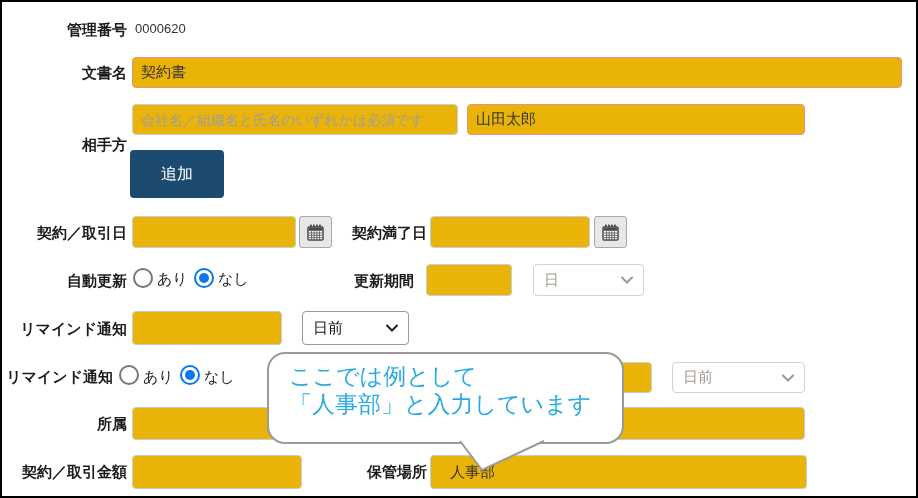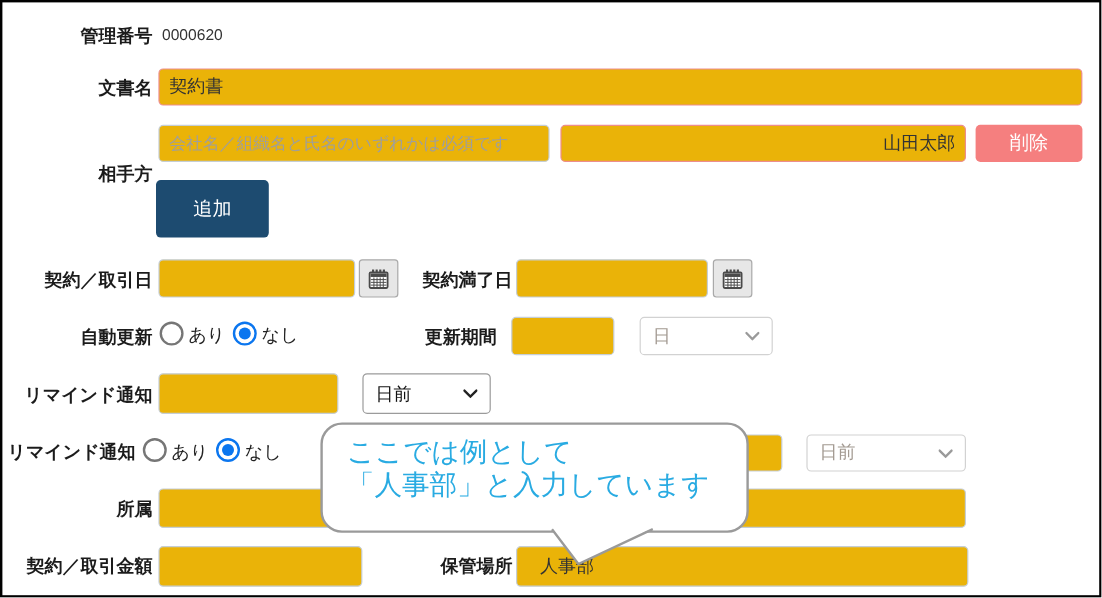--- a/index.html
+++ b/index.html
@@ -52,22 +52,21 @@
 <div class="panel">
 
   <div class="lbl" style="left:25px;top:19px;width:100px;">管理番号</div>
   <div class="val" style="left:133px;top:19px;">0000620</div>
 
   <div class="lbl" style="left:25px;top:62px;width:100px;">文書名</div>
   <input class="inp red" style="left: 130px; top: 55px; width: 770px; height: 31px;" value="契約書">
 
   <div class="lbl" style="left:25px;top:109px;width:100px;margin-top:25px;">相手方</div>
   <input class="inp" style="left: 130px; top: 102px; width: 326px; height: 31px;" placeholder="会社名／組織名と氏名のいずれかは必須です">
-  <input class="inp red" style="left: 465px; top: 102px; width: 338px; height: 31px; text-align: right;" value="山田太郎">
-  <button class="btn del" style="left:811px;top:102px;width:89px;height:31px;">削除</button>
+  <input class="inp red" style="left: 465px; top: 102px; width: 338px; height: 31px;" value="山田太郎">
   <button class="btn add" style="left:128px;top:148px;width:94px;height:48px;">追加</button>
 
   <div class="lbl" style="left:0px;top:222px;width:125px;">契約／取引日</div>
   <input class="inp" style="left: 130px; top: 214px; width: 164px; height: 32px;">
   <button class="calbtn" style="left:297px;top:214px;width:33px;height:32px;">
     <svg width="19" height="19" viewBox="0 0 19 19">
       <rect x="2" y="4" width="15" height="13" rx="1" fill="#fff" stroke="#4a4a4a" stroke-width="1.5"></rect>
       <rect x="2.8" y="4.8" width="13.4" height="3" fill="#4a4a4a"></rect>
       <g fill="#4a4a4a">
           <rect x="4" y="1.6" width="1.8" height="2.8"></rect>

